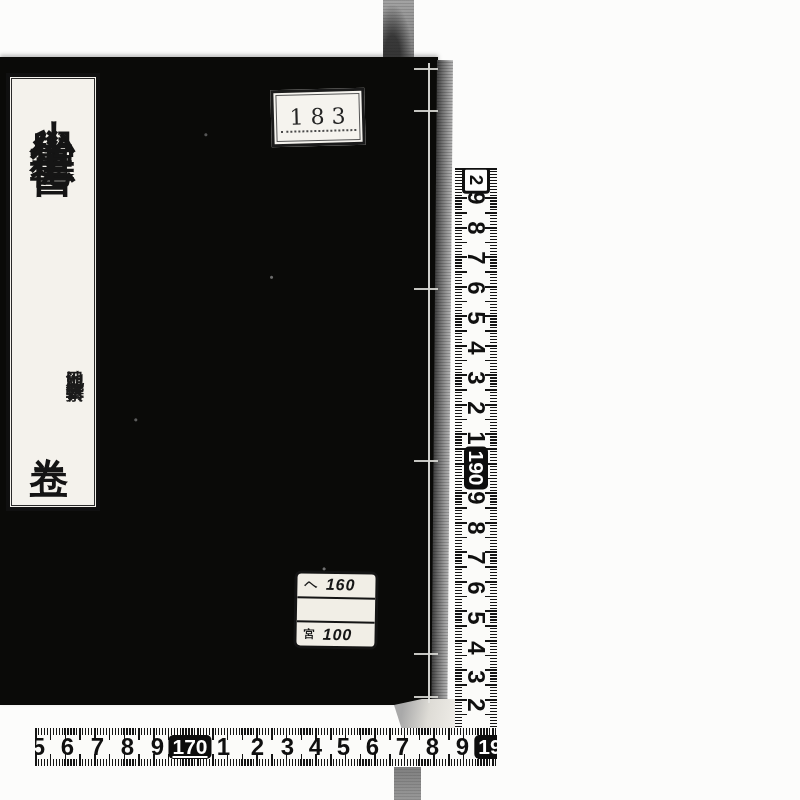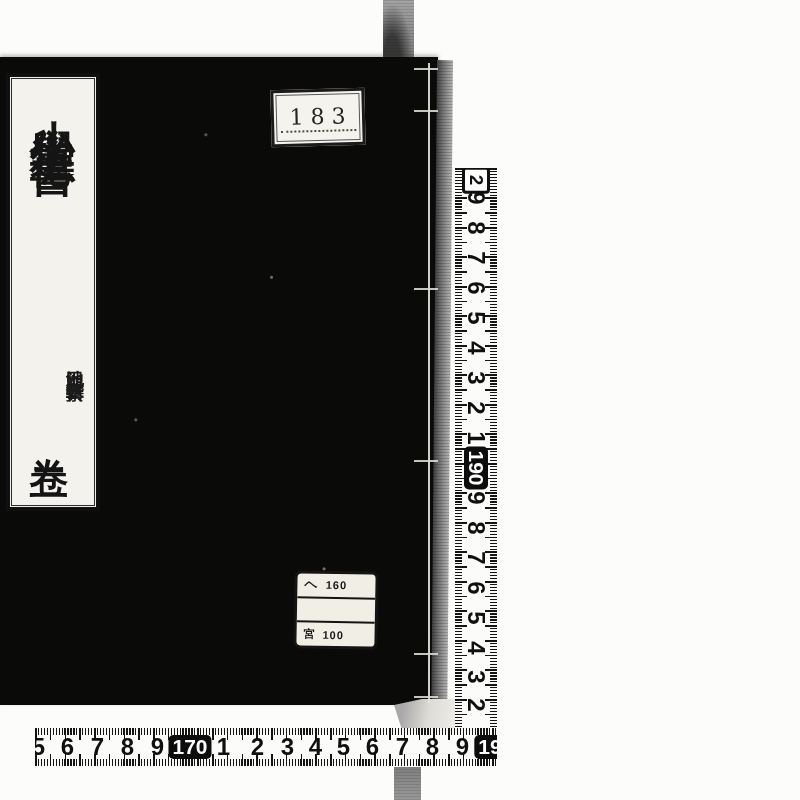--- a/index.html
+++ b/index.html
@@ -83,21 +83,21 @@
   
   .label-call{
     left:294px;top:571px;width:84px;height:78px;box-sizing:border-box;
     background:#f1eee6;border:3px solid #141414;border-radius:7px;
     transform:rotate(1deg);display:flex;flex-direction:column;overflow:hidden;
   }
   .label-call .row{flex:1;display:flex;align-items:center;padding:0 7px;
     font-family:"Liberation Sans",sans-serif;color:#161616;}
   .label-call .row + .row{border-top:2px solid #141414;}
   .label-call .pfx{font-size:13px;font-weight:700;margin-right:8px;}
-  .label-call .num{font-size:11px;font-weight:700;letter-spacing:1px;}
+  .label-call .num{font-size:16px;font-weight:700;letter-spacing:1px;font-style:italic;}
   .label-call .pfx-small{font-size:11px;}
   
   .ruler-v{
     left:455px;top:168px;width:42px;height:570px;background:#fbfbf9;overflow:hidden;z-index:4;
     background-image:
       repeating-linear-gradient(to bottom,#141414 0 1.2px,transparent 1.2px 2.95px),
       repeating-linear-gradient(to bottom,#141414 0 1.7px,transparent 1.7px 14.75px),
       repeating-linear-gradient(to bottom,#141414 0 1.2px,transparent 1.2px 2.95px),
       repeating-linear-gradient(to bottom,#141414 0 1.7px,transparent 1.7px 14.75px);
     background-size:7px 100%,12px 100%,7px 100%,12px 100%;
@@ -188,21 +188,21 @@
     <span class="vnum" style="top: 480px;">4</span>
     <span class="vnum" style="top: 509px;">3</span>
     <span class="vnum" style="top: 537px;">2</span>
   </div>
 <div class="abs ruler-h" id="ruler-h">
     <span class="hnum" style="left: 3px;">5</span>
     <span class="hnum" style="left: 32px;">6</span>
     <span class="hnum" style="left: 62px;">7</span>
     <span class="hnum" style="left: 92px;">8</span>
     <span class="hnum" style="left: 122px;">9</span>
-    <span class="hnum boxed" style="left: 155px;">170</span>
+    <span class="hnum boxed" style="left: 155px; text-decoration: underline;">170</span>
     <span class="hnum" style="left: 188px;">1</span>
     <span class="hnum" style="left: 222px;">2</span>
     <span class="hnum" style="left: 252px;">3</span>
     <span class="hnum" style="left: 280px;">4</span>
     <span class="hnum" style="left: 308px;">5</span>
     <span class="hnum" style="left: 337px;">6</span>
     <span class="hnum" style="left: 367px;">7</span>
     <span class="hnum" style="left: 397px;">8</span>
     <span class="hnum" style="left: 427px;">9</span>
     <span class="hnum boxed" style="left: 455px;">19</span>

